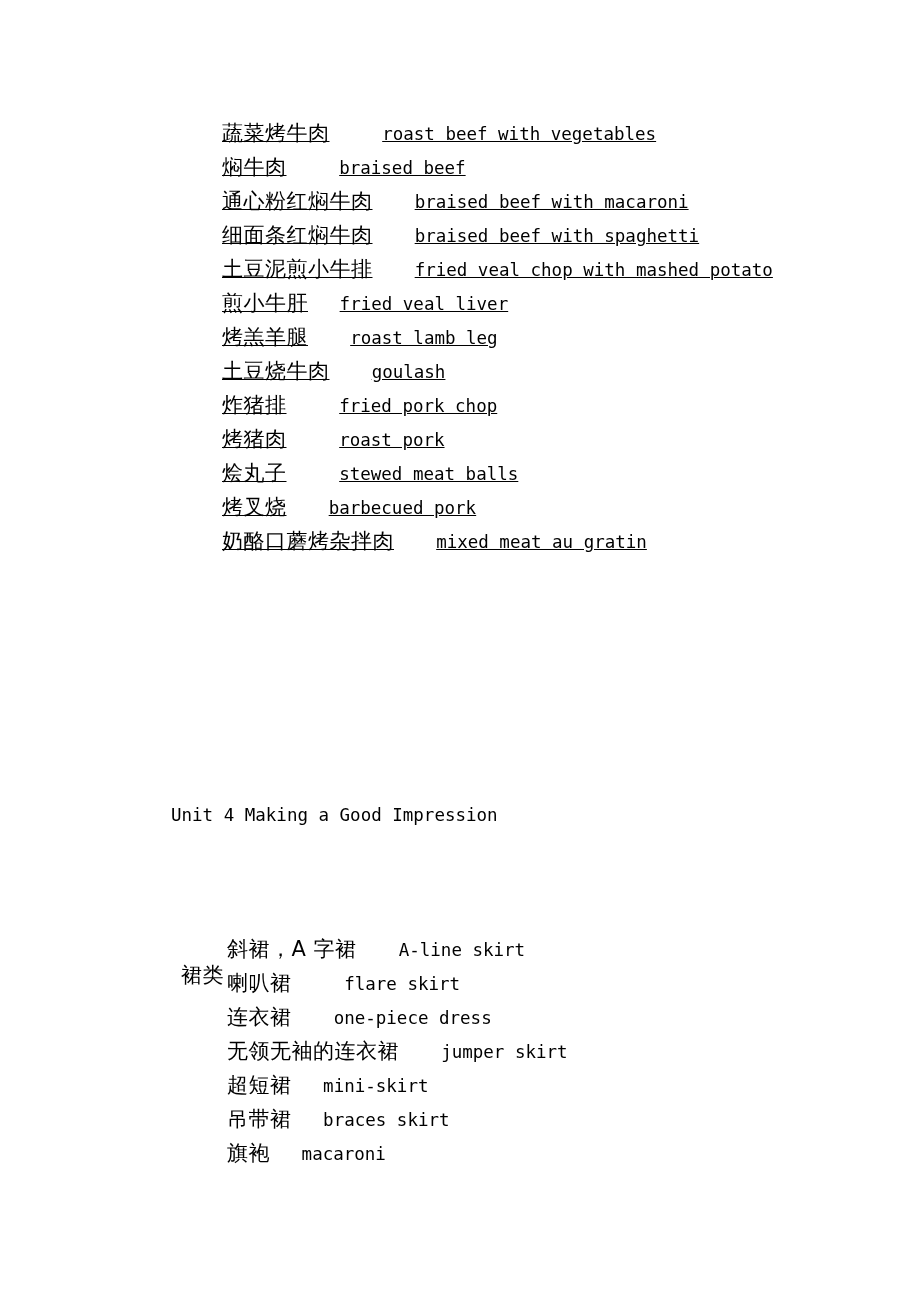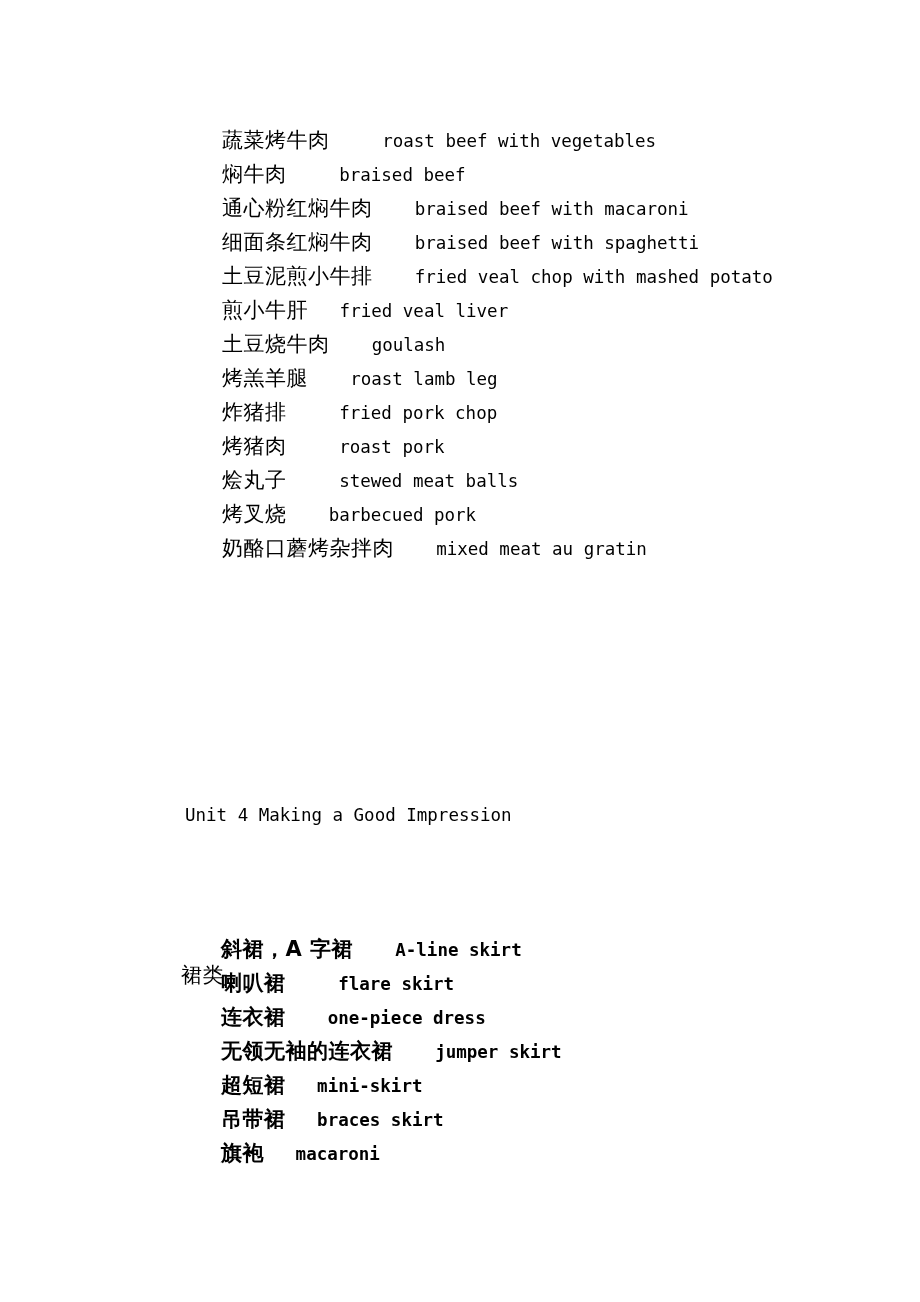--- a/index.html
+++ b/index.html
@@ -44,24 +44,24 @@
   }
 
   
   .gap {
     display: inline-block;
     font-family: "DejaVu Sans Mono", "Liberation Mono", monospace;
     font-size: 17.5px;
   }
 
   
-  #meat-block   { position: absolute; left: 222px; top: 123px; }
-  #unit-heading { position: absolute; left: 161px; top: 764px; }
+  #meat-block   { position: absolute; left: 222px; top: 116px; text-decoration: underline; }
+  #unit-heading { position: absolute; left: 147px; top: 764px; }
   #skirt-heading{ position: absolute; left: 157px; top: 924px; }
-  #skirt-block  { position: absolute; left: 221px; top: 932px; font-weight: bold; }
+  #skirt-block  { position: absolute; left: 227px; top: 932px; }
 
   .entry {
     height: 34px;
     line-height: 34px;
     white-space: pre;
   }
 
   .heading-line {
     height: 34px;
     line-height: 34px;
@@ -73,22 +73,22 @@
 
 <div class="page">
 
   <div id="meat-block">
       <div class="entry"><span class="cn">蔬菜烤牛肉</span><span class="gap">     </span><span class="en">roast beef with vegetables</span></div>
       <div class="entry"><span class="cn">焖牛肉</span><span class="gap">     </span><span class="en">braised beef</span></div>
       <div class="entry"><span class="cn">通心粉红焖牛肉</span><span class="gap">    </span><span class="en">braised beef with macaroni</span></div>
       <div class="entry"><span class="cn">细面条红焖牛肉</span><span class="gap">    </span><span class="en">braised beef with spaghetti</span></div>
       <div class="entry"><span class="cn">土豆泥煎小牛排</span><span class="gap">    </span><span class="en">fried veal chop with mashed potato</span></div>
       <div class="entry"><span class="cn">煎小牛肝</span><span class="gap">   </span><span class="en">fried veal liver</span></div>
+      <div class="entry"><span class="cn">烤羔羊腿</span><span class="gap">    </span><span class="en">roast lamb leg</span></div>
       <div class="entry"><span class="cn">土豆烧牛肉</span><span class="gap">    </span><span class="en">goulash</span></div>
-      <div class="entry"><span class="cn">烤羔羊腿</span><span class="gap">    </span><span class="en">roast lamb leg</span></div>
       <div class="entry"><span class="cn">炸猪排</span><span class="gap">     </span><span class="en">fried pork chop</span></div>
       <div class="entry"><span class="cn">烤猪肉</span><span class="gap">     </span><span class="en">roast pork</span></div>
       <div class="entry"><span class="cn">烩丸子</span><span class="gap">     </span><span class="en">stewed meat balls</span></div>
       <div class="entry"><span class="cn">烤叉烧</span><span class="gap">    </span><span class="en">barbecued pork</span></div>
       <div class="entry"><span class="cn">奶酪口蘑烤杂拌肉</span><span class="gap">    </span><span class="en">mixed meat au gratin</span></div>
     </div>
 
   <div id="unit-heading">
     <div class="heading-line">
       <span class="en">Unit 4 Making a Good Impression</span>

